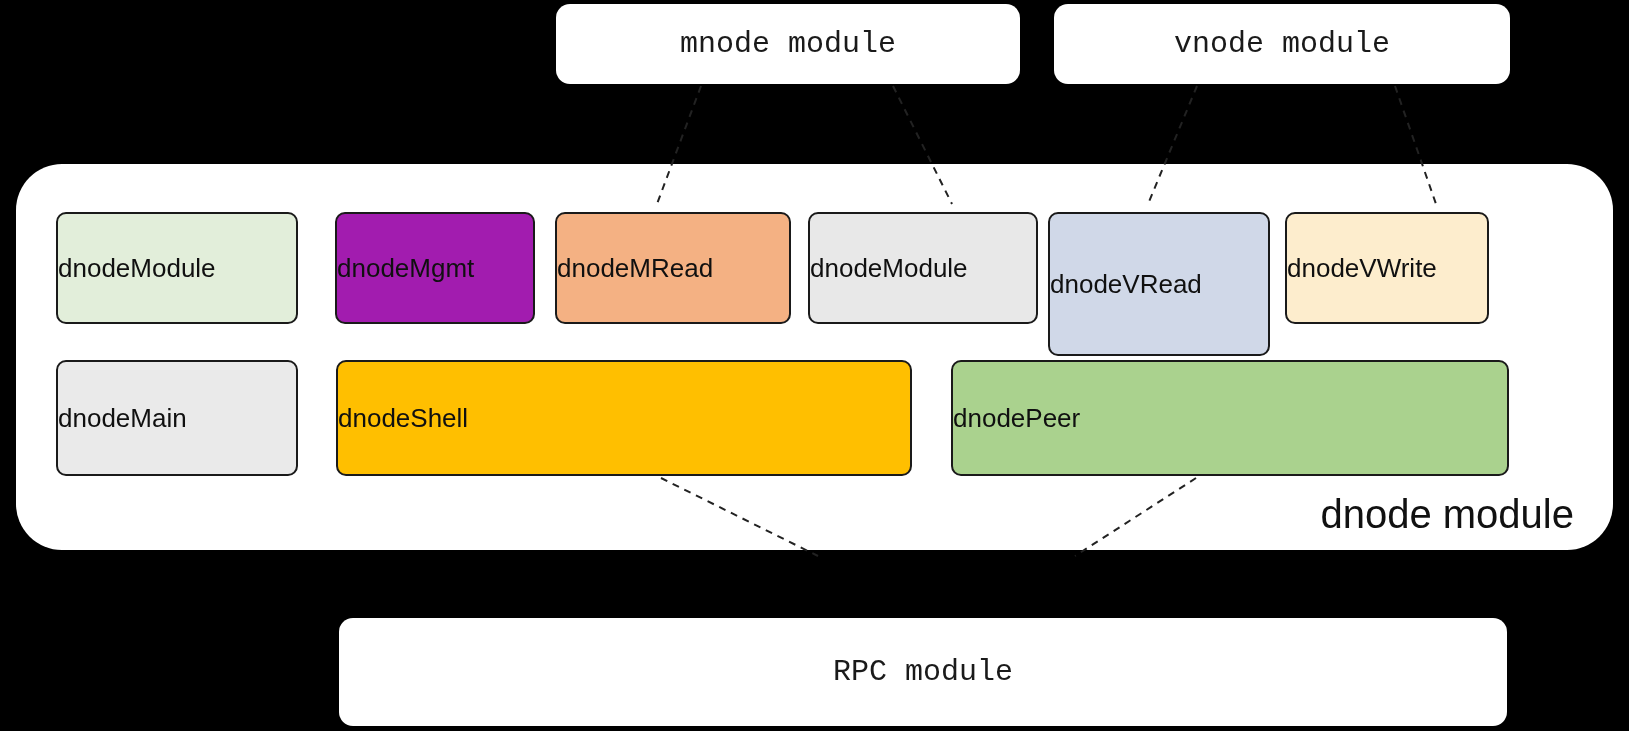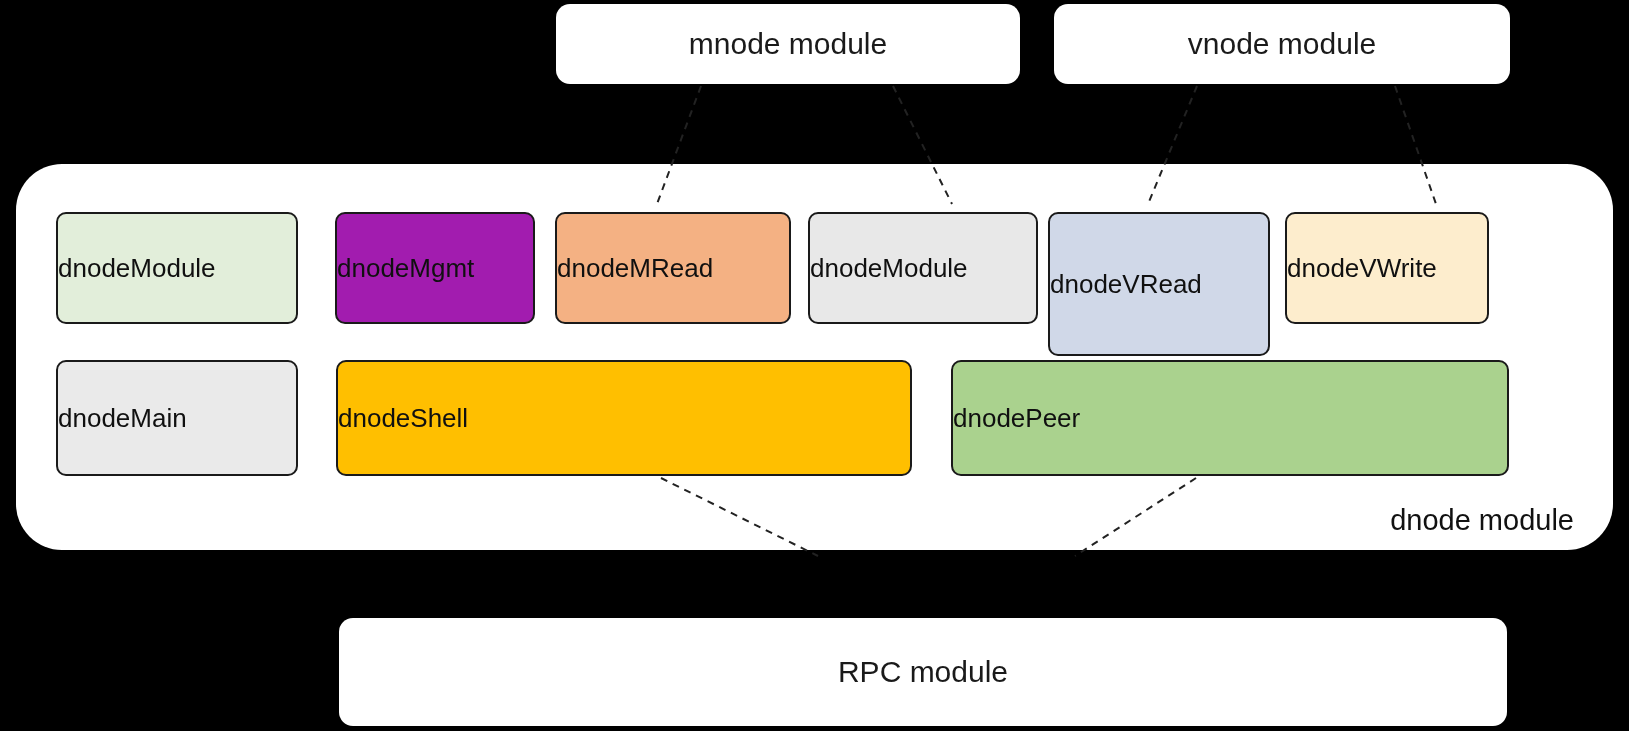--- a/index.html
+++ b/index.html
@@ -21,37 +21,38 @@
     position: absolute;
     background: #ffffff;
     border: 2px dashed #ffffff;
     border-radius: 14px;
     display: flex;
     align-items: center;
     justify-content: center;
     color: #1a1a1a;
     font-size: 30px;
     box-sizing: border-box;
+    font-family: Liberation Mono, monospace;
   }
   #dnode-container {
     position: absolute;
     left: 16px;
     top: 164px;
     width: 1597px;
     height: 386px;
     background: #ffffff;
     border: 3px dashed #ffffff;
     border-radius: 46px;
     box-sizing: border-box;
   }
   #dnode-module-label {
     position: absolute;
     right: 36px;
     bottom: 10px;
-    font-size: 29px;
+    font-size: 40px;
     color: #111111;
     white-space: nowrap;
   }
   .node-box {
     position: absolute;
     border: 2px solid #1a1a1a;
     border-radius: 10px;
     display: flex;
     align-items: center;
     font-size: 26px;

